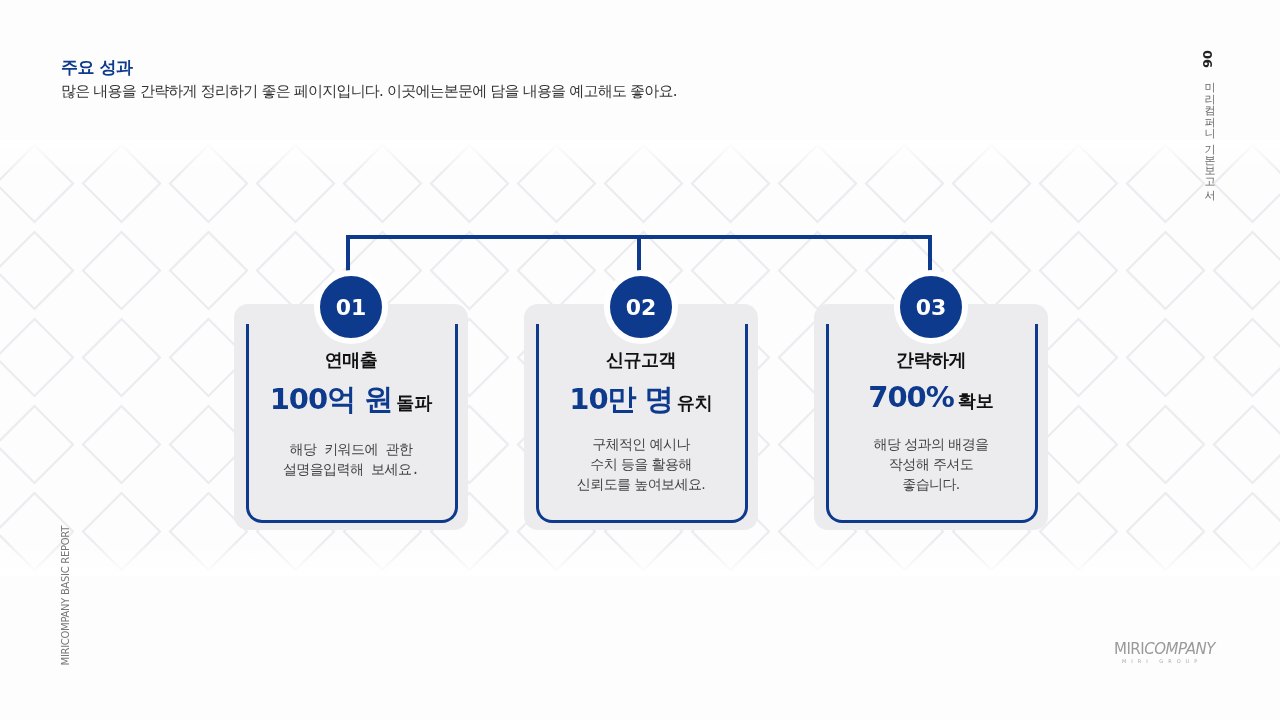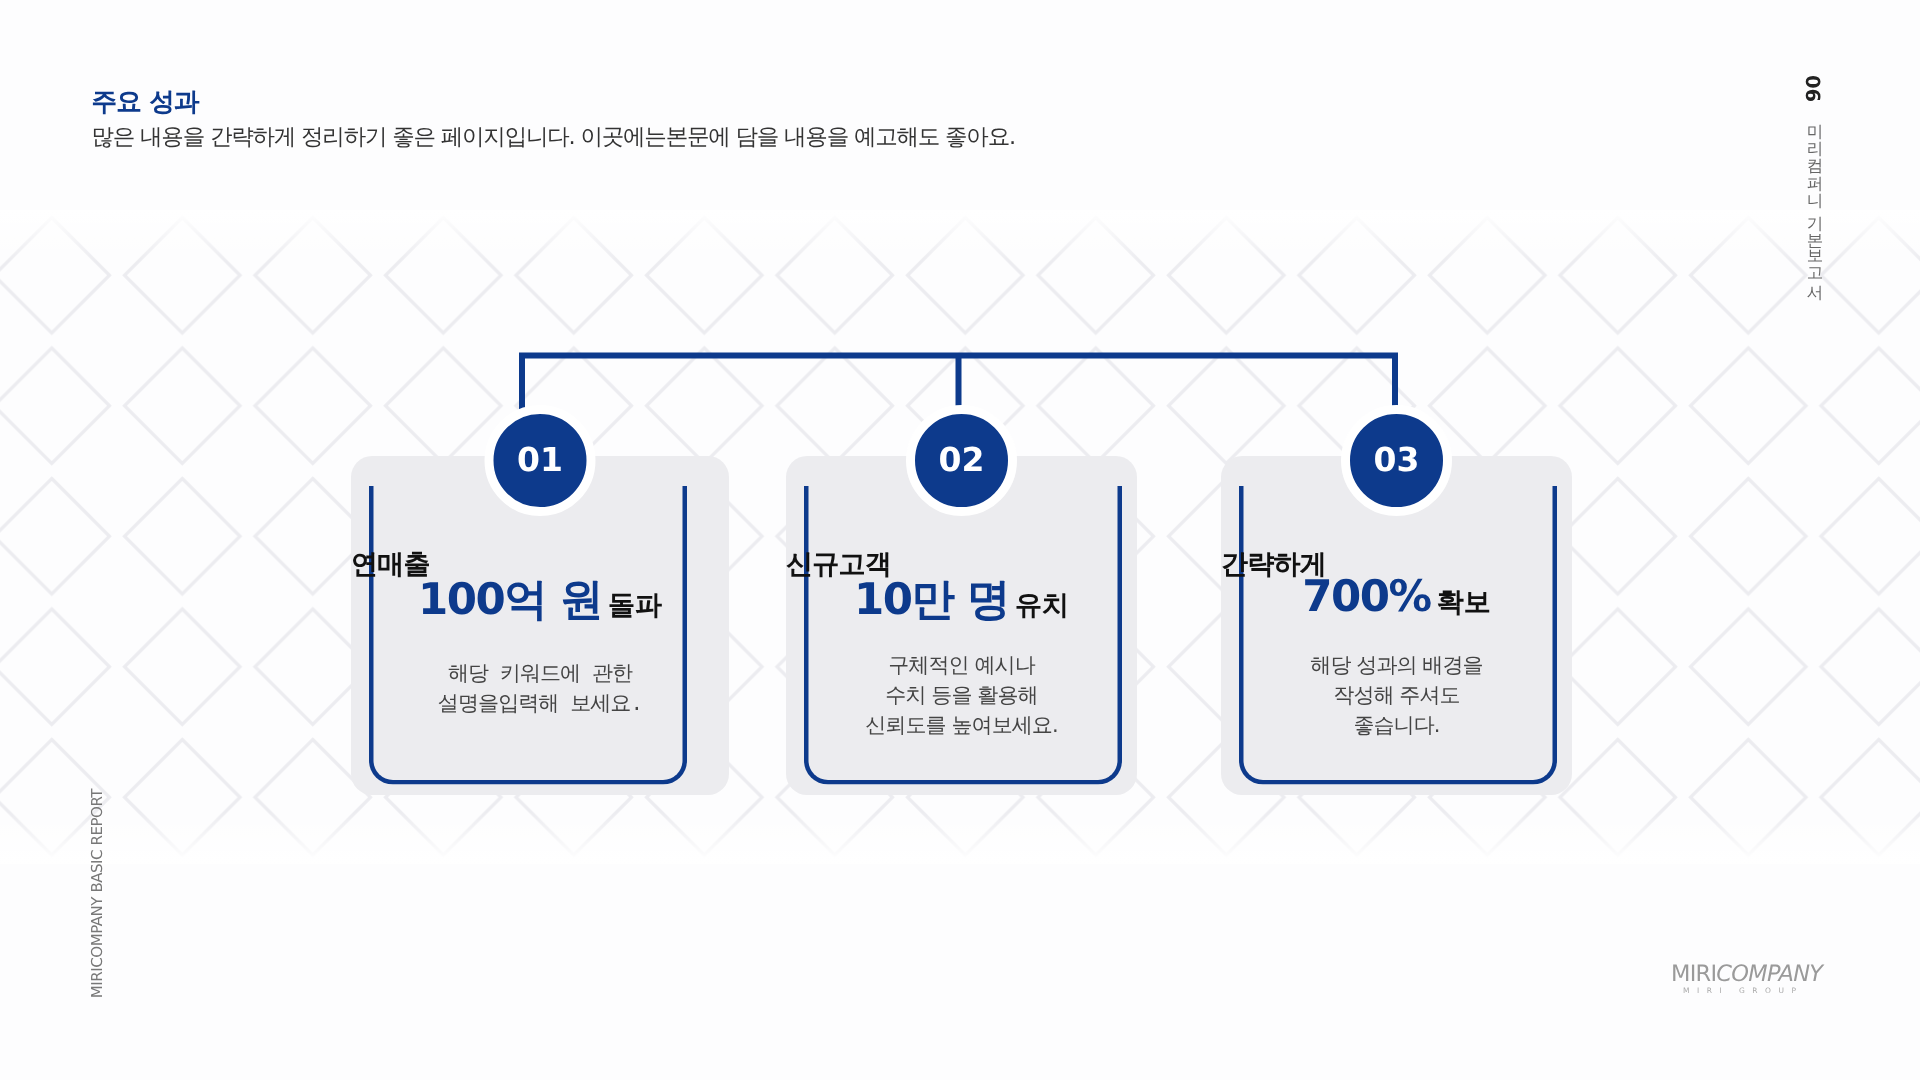--- a/index.html
+++ b/index.html
@@ -9,21 +9,21 @@
   .subtitle{position:absolute;left:61px;top:82px;font-size:15px;color:#333;letter-spacing:-0.8px;text-align:center;}
   .vert-right{position:absolute;left:1200px;top:50px;width:20px;height:160px;}
   .vert-right .num{position:absolute;left:0;top:0;writing-mode:vertical-rl;font-size:13px;font-weight:bold;color:#222;}
   .vert-right .txt{position:absolute;left:1px;top:24px;writing-mode:vertical-rl;font-size:11px;color:#666;letter-spacing:0.5px;}
   .vert-left{position:absolute;left:60px;top:495px;height:170px;width:16px;}
   .vert-left span{position:absolute;bottom:0;left:0;writing-mode:vertical-rl;transform:rotate(180deg);font-size:10px;color:#777;letter-spacing:-0.3px;white-space:nowrap;}
   .connector{position:absolute;left:0;top:0;}
   .card{position:absolute;top:304px;width:234px;height:226px;border-radius:14px;background:#ececef;}
   .card-inner{position:absolute;left:12px;top:20px;width:206px;height:196px;border:3px solid #0d3a8c;border-top:none;border-radius:0 0 16px 16px;}
   .badge{position:absolute;top:-34px;left:50%;transform:translateX(-50%);width:62px;height:62px;border-radius:50%;background:#0d3a8c;border:6px solid #fff;display:flex;align-items:center;justify-content:center;color:#fff;font-size:22px;font-weight:bold;}
-  .card-title{position:absolute;left:0;right:0;top:60px;font-size:18px;font-weight:bold;color:#111;letter-spacing:-0.5px;}
+  .card-title{position:absolute;left:0;right:0;top:44px;text-align:center;font-size:18px;font-weight:bold;color:#111;letter-spacing:-0.5px;}
   .card-hl{position:absolute;left:0;right:0;top:76px;text-align:center;white-space:nowrap;}
   .card-hl .big{font-size:29px;font-weight:bold;color:#0d3a8c;letter-spacing:-1px;}
   .card-hl .small{font-size:18px;font-weight:bold;color:#111;margin-left:4px;}
   .card-desc{position:absolute;left:0;right:0;top:130px;text-align:center;font-size:14px;line-height:20px;color:#444;letter-spacing:-0.6px;}
   .logo{position:absolute;left:1114px;top:640px;width:110px;}
   .logo .main{font-size:15px;color:#9a9a9a;letter-spacing:-0.5px;}
   .logo .main b{font-weight:normal;margin-top:44px;}
   .logo .main i{}
   .logo .sub{font-size:5px;color:#aaa;letter-spacing:5px;margin-left:8px;}
 </style>
@@ -55,21 +55,21 @@
 </div>
 
 <div class="vert-left">
   <span>MIRICOMPANY BASIC REPORT</span>
 </div>
 
 <svg class="connector" width="1280" height="720">
   <path d="M348 280 L348 237 L930 237 L930 280 M639 237 L639 280" fill="none" stroke="#0d3a8c" stroke-width="4"></path>
 </svg>
 
-<div class="card" style="left:234px;padding-left:18px;">
+<div class="card" style="left:234px;">
   <div class="card-inner"></div>
   <div class="badge" style="top:-34px;">01</div>
   <div class="card-title">연매출</div>
   <div class="card-hl">
     <span class="big">100억 원</span><span class="small">돌파</span>
   </div>
   <div class="card-desc" style="top:136px;font-family:Liberation Mono, monospace;">
     <div>해당 키워드에 관한</div>
     <div>설명을입력해 보세요.</div>
   </div>

